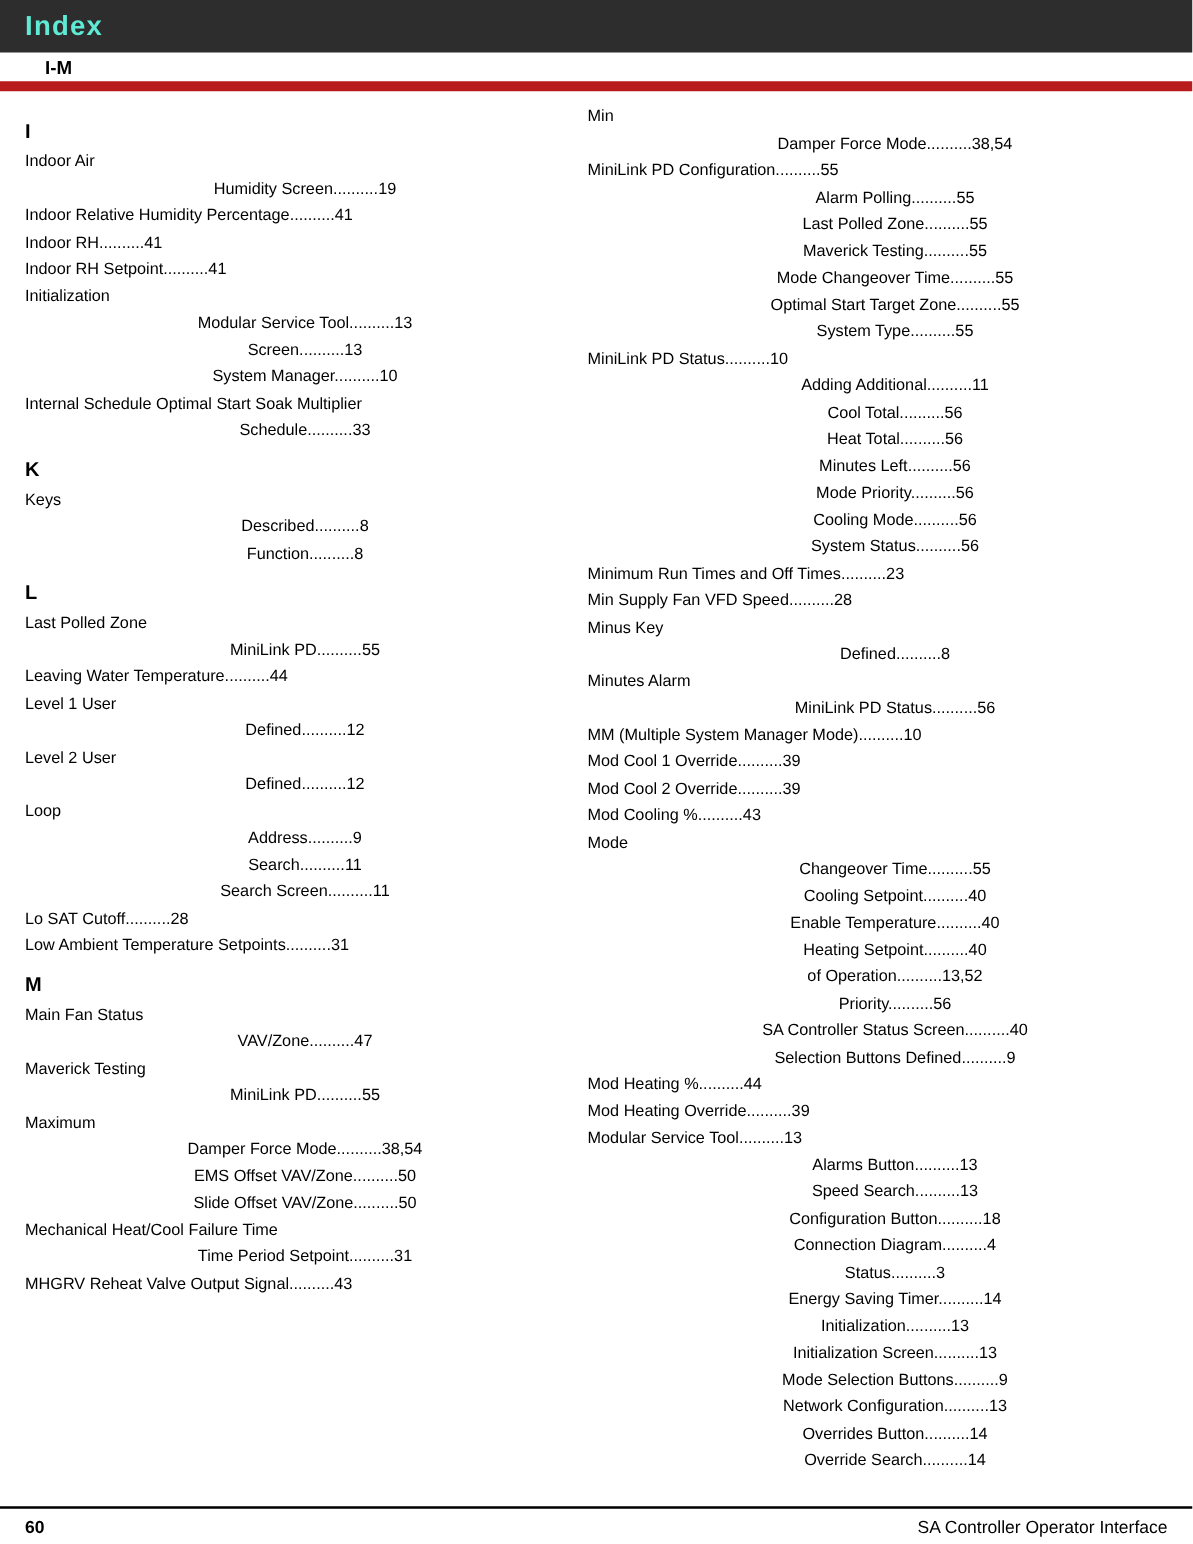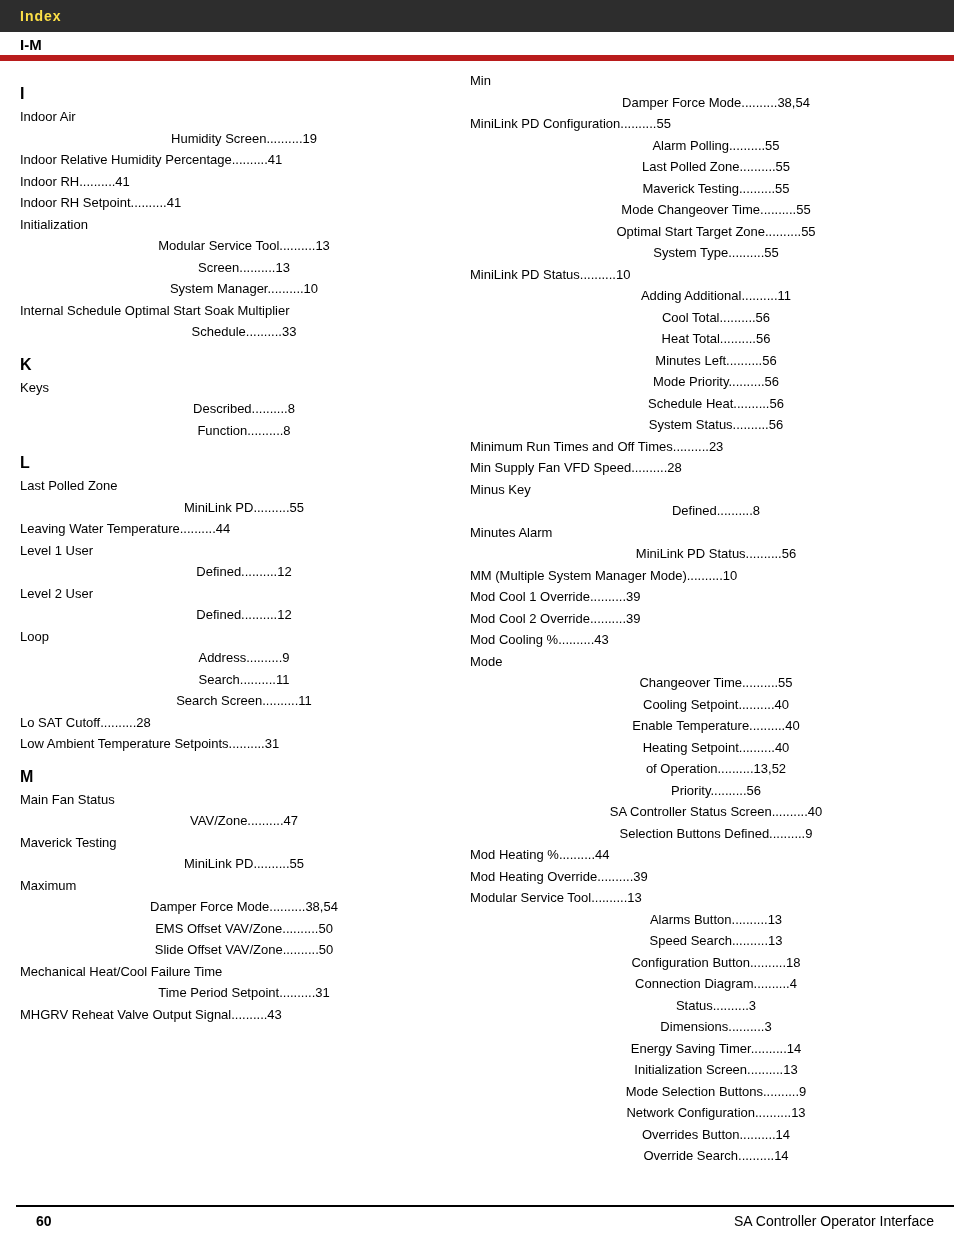--- a/index.html
+++ b/index.html
@@ -13,32 +13,32 @@
     }
     .page-container {
       width: 954px;
       min-height: 1235px;
       padding: 0;
       position: relative;
     }
     
     .header-bar {
       background: #2d2d2d;
-      color: #fde047;
-      font-size: 14px;
+      color: #5eead4;
+      font-size: 22px;
       font-weight: bold;
       padding: 8px 20px;
       letter-spacing: 1px;
     }
     
     .subtitle-bar {
-      padding: 4px 20px 2px 20px;
+      padding: 4px 20px 2px 36px;
       font-size: 15px;
       font-weight: bold;
-      border-bottom: 6px solid #b91c1c;
+      border-bottom: 8px solid #b91c1c;
     }
     
     .content-area {
       display: flex;
       padding: 10px 20px 10px 20px;
       gap: 30px;
     }
     .col-left {
       width: 420px;
       flex-shrink: 0;
@@ -63,21 +63,21 @@
     .entry-sub {
       font-size: 13px;
       padding-left: 28px;
       line-height: 1.5;
       text-align: center;
     }
     
     .footer-bar {
       position: absolute;
       bottom: 0;
-      left: 16px;
+      left: 0;
       right: 0;
       border-top: 2px solid #000;
       display: flex;
       justify-content: space-between;
       align-items: center;
       padding: 6px 20px;
     }
     .footer-page {
       font-size: 14px;
       font-weight: bold;
@@ -156,21 +156,21 @@
         <div class="entry-sub entry-group">Maverick Testing..........55</div>
         <div class="entry-sub entry-group">Mode Changeover Time..........55</div>
         <div class="entry-sub entry-group">Optimal Start Target Zone..........55</div>
         <div class="entry-sub entry-group">System Type..........55</div>
         <div class="entry-main entry-group">MiniLink PD Status..........10</div>
         <div class="entry-sub entry-group">Adding Additional..........11</div>
         <div class="entry-sub entry-group">Cool Total..........56</div>
         <div class="entry-sub entry-group">Heat Total..........56</div>
         <div class="entry-sub entry-group">Minutes Left..........56</div>
         <div class="entry-sub entry-group">Mode Priority..........56</div>
-        <div class="entry-sub entry-group">Schedule Heat..........56</div>
+        <div class="entry-sub entry-group">Cooling Mode..........56</div>
         <div class="entry-sub entry-group">System Status..........56</div>
         <div class="entry-main entry-group">Minimum Run Times and Off Times..........23</div>
         <div class="entry-main entry-group">Min Supply Fan VFD Speed..........28</div>
         <div class="entry-main entry-group">Minus Key</div>
         <div class="entry-sub entry-group">Defined..........8</div>
         <div class="entry-main entry-group">Minutes Alarm</div>
         <div class="entry-sub entry-group">MiniLink PD Status..........56</div>
         <div class="entry-main entry-group">MM (Multiple System Manager Mode)..........10</div>
         <div class="entry-main entry-group">Mod Cool 1 Override..........39</div>
         <div class="entry-main entry-group">Mod Cool 2 Override..........39</div>
@@ -185,22 +185,22 @@
         <div class="entry-sub entry-group">SA Controller Status Screen..........40</div>
         <div class="entry-sub entry-group">Selection Buttons Defined..........9</div>
         <div class="entry-main entry-group">Mod Heating %..........44</div>
         <div class="entry-main entry-group">Mod Heating Override..........39</div>
         <div class="entry-main entry-group">Modular Service Tool..........13</div>
         <div class="entry-sub entry-group">Alarms Button..........13</div>
         <div class="entry-sub entry-group">Speed Search..........13</div>
         <div class="entry-sub entry-group">Configuration Button..........18</div>
         <div class="entry-sub entry-group">Connection Diagram..........4</div>
         <div class="entry-sub entry-group">Status..........3</div>
-        <div class="entry-sub entry-group">Dimensions..........3</div>
         <div class="entry-sub entry-group">Energy Saving Timer..........14</div>
+        <div class="entry-sub entry-group">Initialization..........13</div>
         <div class="entry-sub entry-group">Initialization Screen..........13</div>
         <div class="entry-sub entry-group">Mode Selection Buttons..........9</div>
         <div class="entry-sub entry-group">Network Configuration..........13</div>
         <div class="entry-sub entry-group">Overrides Button..........14</div>
         <div class="entry-sub entry-group">Override Search..........14</div>
       </div>
   </div>
 
   <div class="footer-bar">
     <span class="footer-page">60</span>

